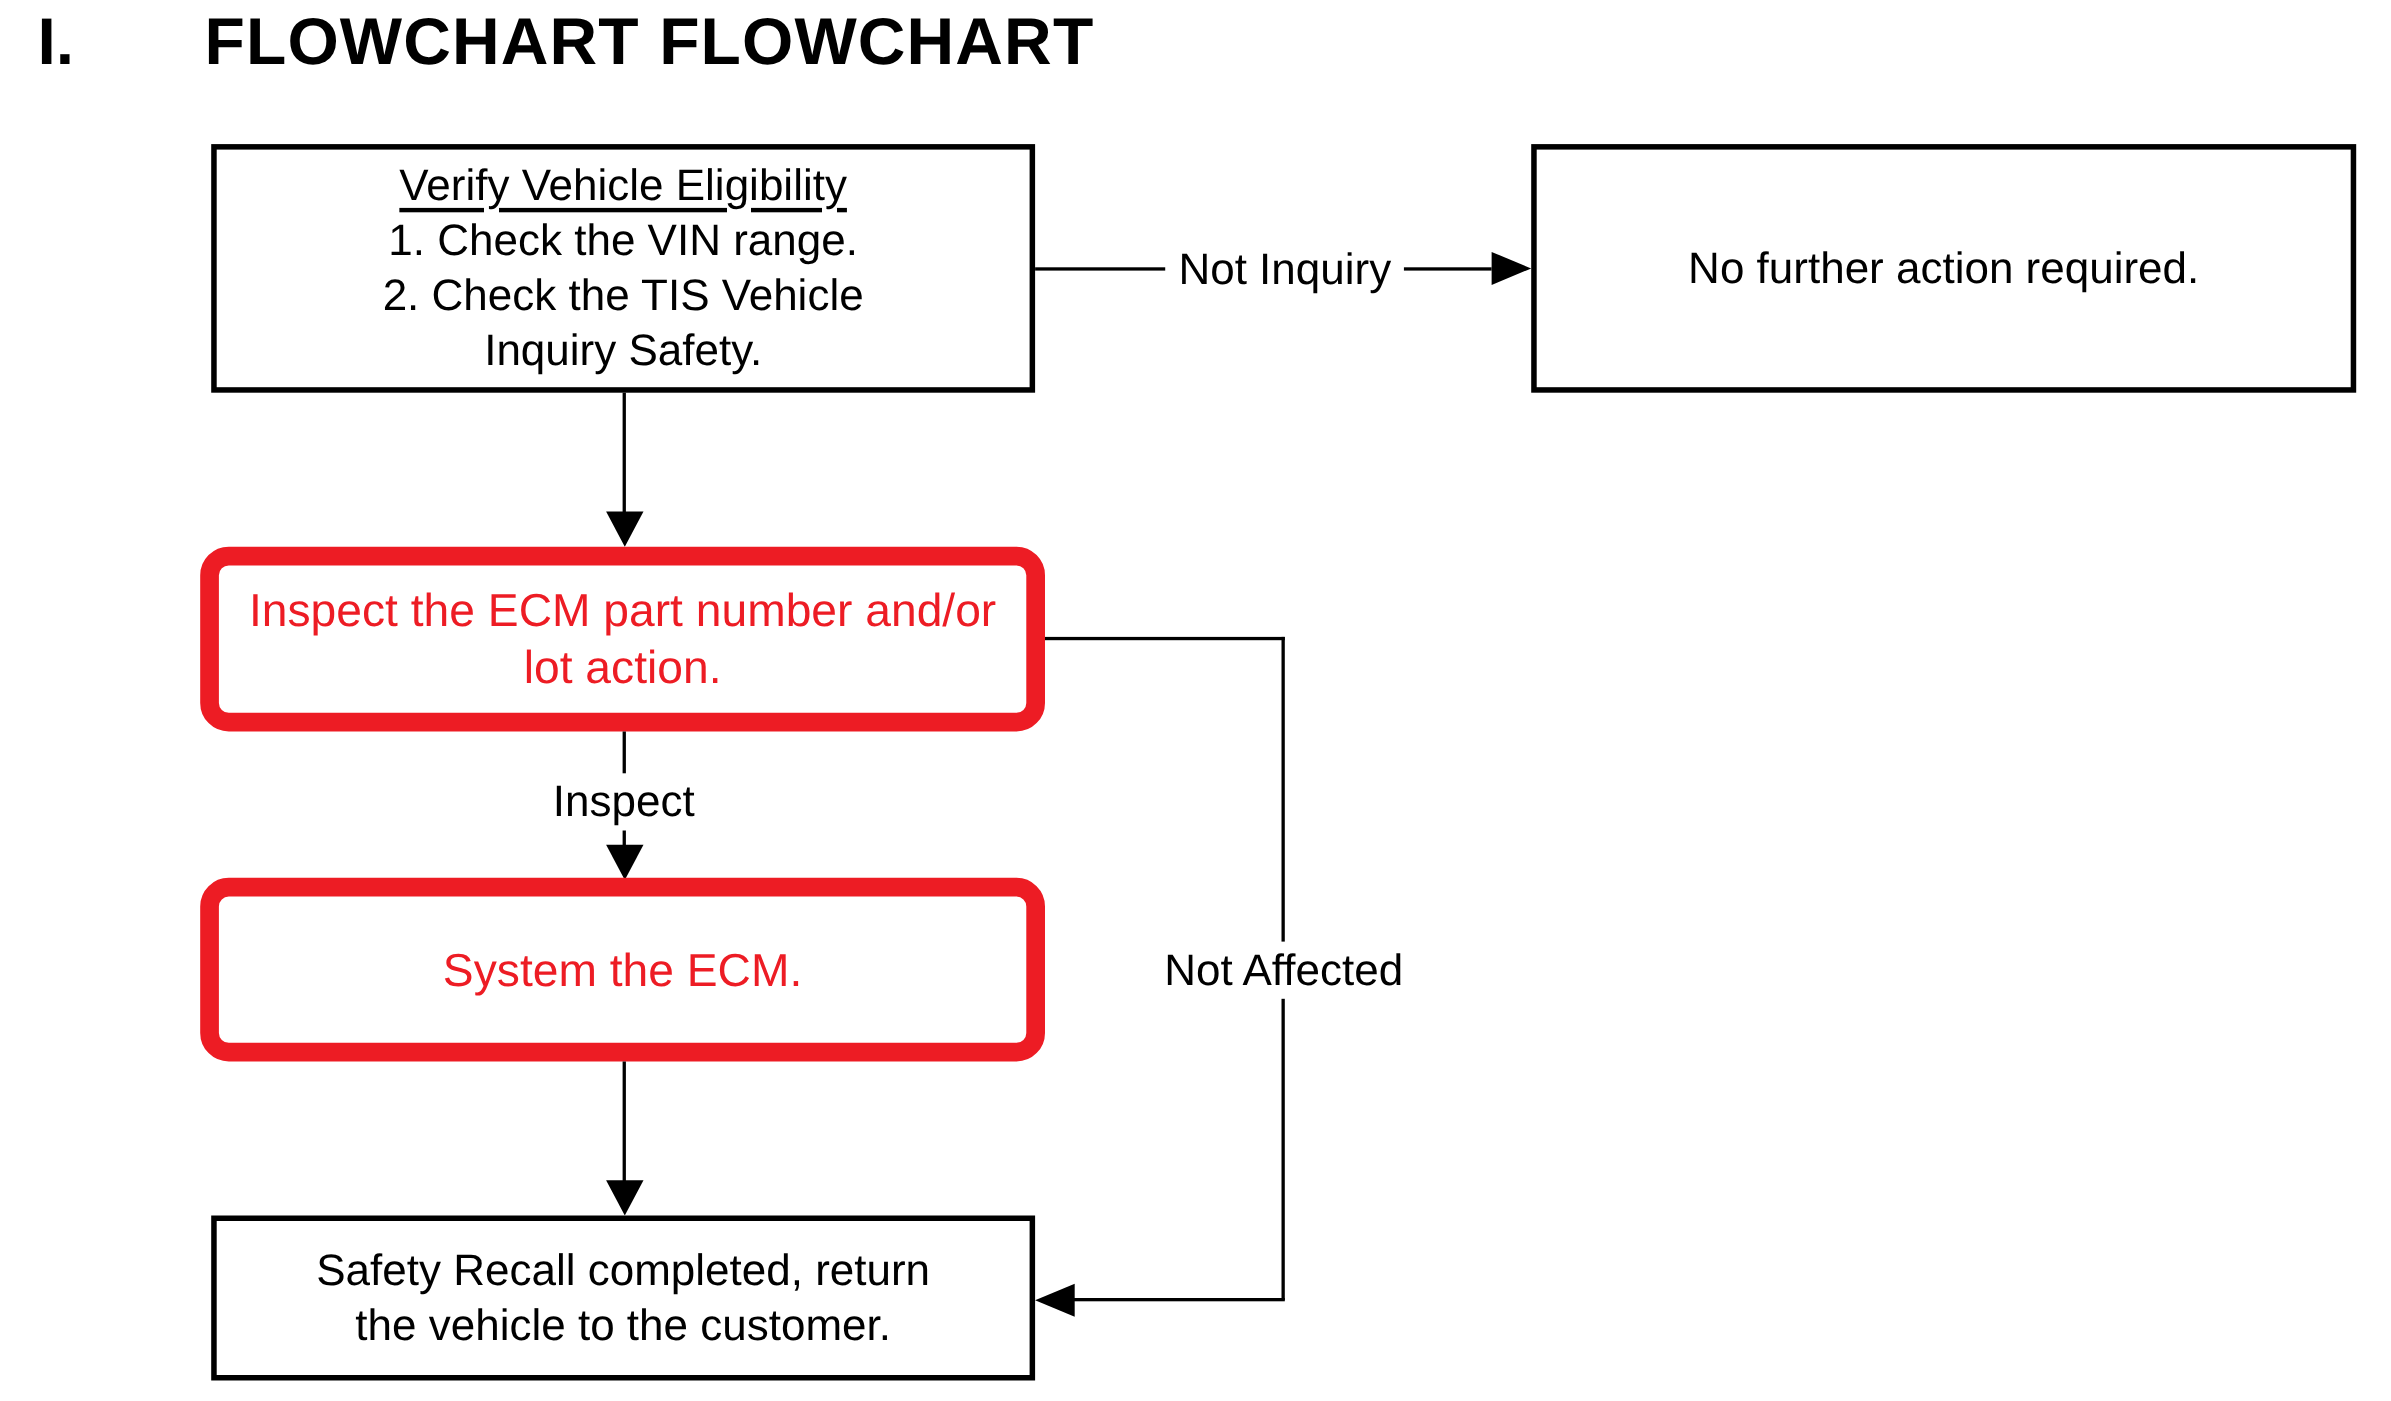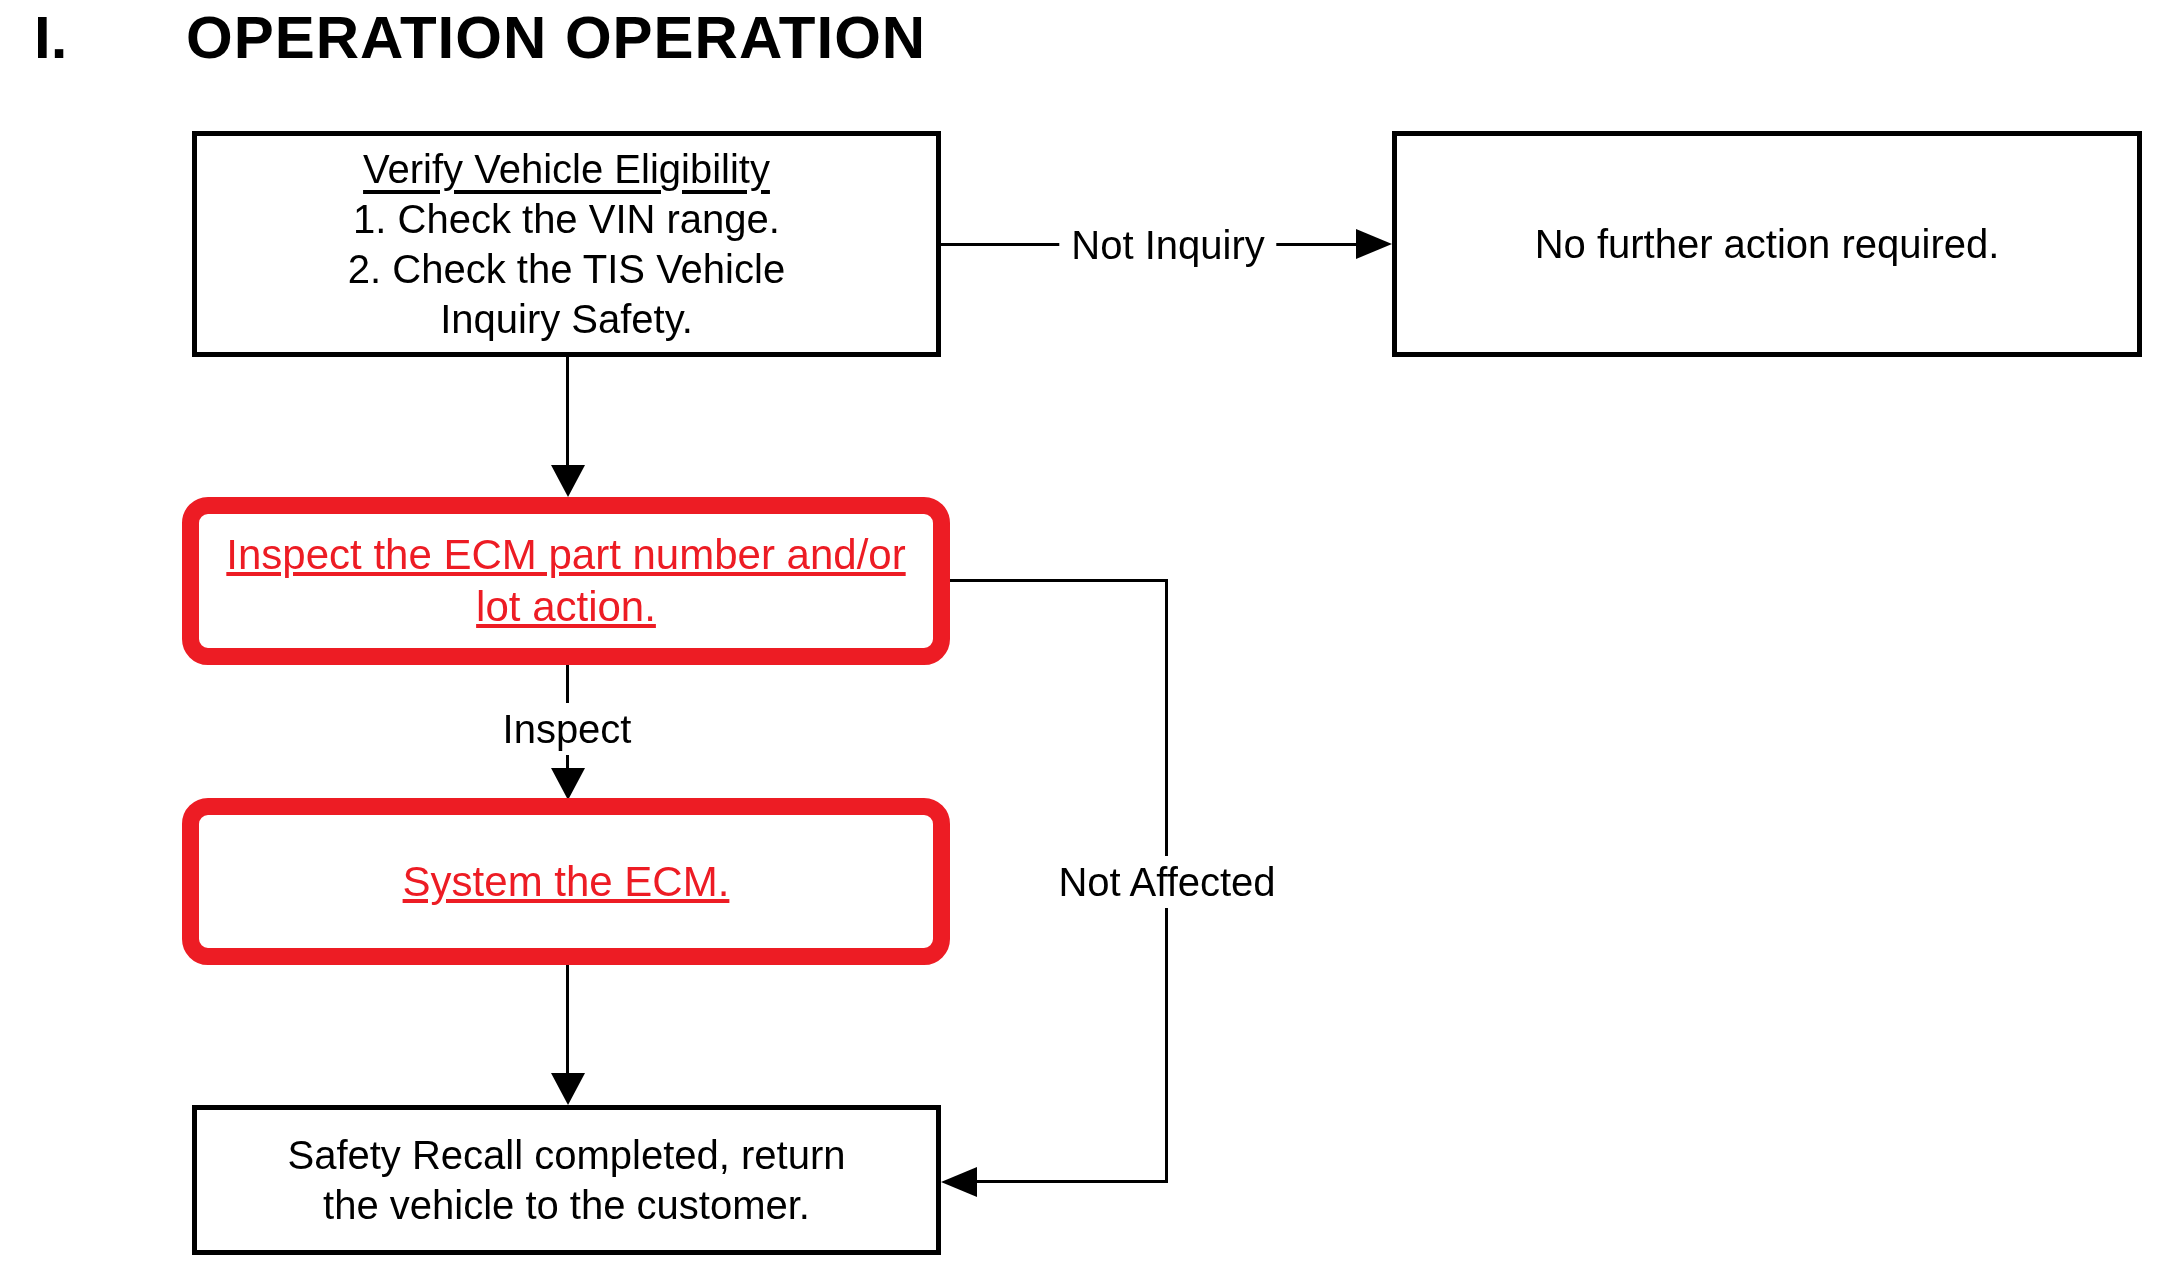--- a/index.html
+++ b/index.html
@@ -34,21 +34,21 @@
     font-size: 40px; line-height: 50px;
   }
   .rednode {
     border: 17px solid var(--red);
     border-radius: 26px;
     background: var(--paper);
     color: var(--red);
     display: flex; flex-direction: column;
     align-items: center; justify-content: center;
     text-align: center;
-    font-size: 42px; line-height: 52px; text-decoration: underline;
+    font-size: 42px; line-height: 52px;
   }
   .underlined {
     text-decoration: underline;
     text-decoration-thickness: 4px;
     text-underline-offset: 7px;
   }
   .cline { background: var(--ink); }
   .edge-label {
     transform: translate(-50%, -50%);
     background: var(--paper);
@@ -61,21 +61,21 @@
   .arrow-down  { border-left: 17px solid transparent; border-right: 17px solid transparent; border-top: 32px solid var(--ink); }
   .arrow-right { border-top: 15px solid transparent; border-bottom: 15px solid transparent; border-left: 36px solid var(--ink); }
   .arrow-left  { border-top: 15px solid transparent; border-bottom: 15px solid transparent; border-right: 36px solid var(--ink); }
 </style>
 </head>
 <body>
 
 <div class="canvas">
 
   <div class="abs title-numeral">I.</div>
-  <div class="abs title-text">OPERATION OPERATION</div>
+  <div class="abs title-text">FLOWCHART FLOWCHART</div>
 
   <div class="abs node" style="left:192px; top:131px; width:749px; height:226px;">
     <div class="underlined">Verify Vehicle Eligibility</div>
     <div>1. Check the VIN range.</div>
     <div>2. Check the TIS Vehicle</div>
     <div>Inquiry Safety.</div>
   </div>
 
   <div class="abs node" style="left:1392px; top:131px; width:750px; height:226px;">
     <div>No further action required.</div>

